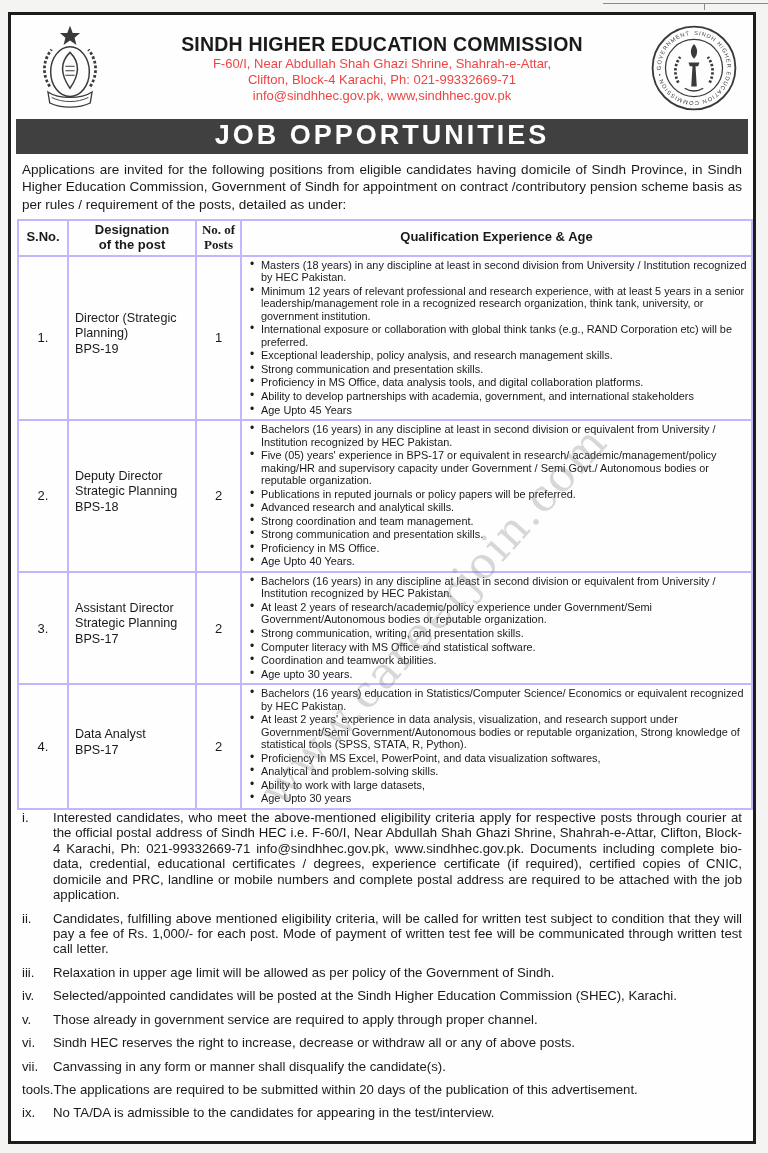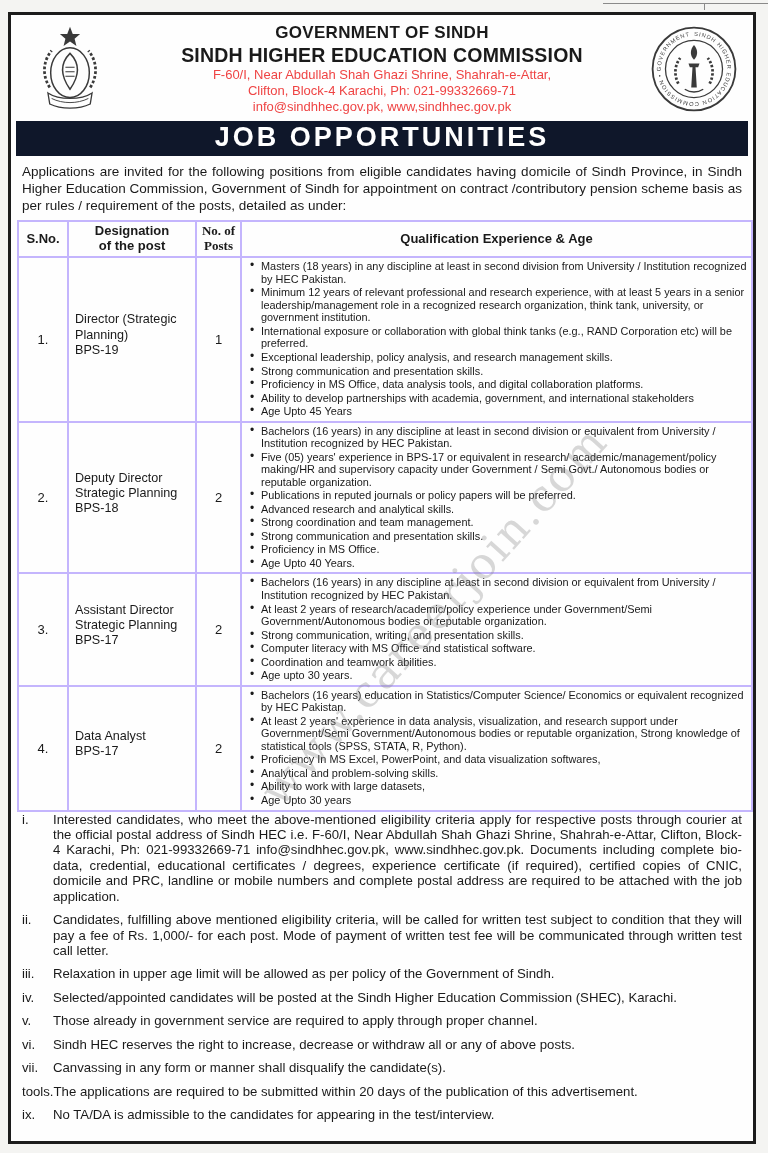--- a/index.html
+++ b/index.html
@@ -11,21 +11,21 @@
 
   
   .hdr { display:flex; align-items:center; padding:7px 12px 2px; }
   .hdr-logo { width:94px; flex:0 0 94px; display:flex; justify-content:center; }
   .hdr-center { flex:1; text-align:center; line-height:1.24; }
   .h-line1 { font-size:17px; font-weight:bold; letter-spacing:.3px; }
   .h-line2 { font-size:19.5px; font-weight:bold; letter-spacing:.2px; }
   .h-addr  { font-size:13px; color:#ef4444; }
 
   
-  .banner { margin:3px 5px 0; background:#0f172a; color:#fff; text-align:center;
+  .banner { margin:3px 5px 0; background:#404040; color:#fff; text-align:center;
             font-size:27px; font-weight:bold; letter-spacing:3px; padding:1px 0 3px; }
 
   .intro { padding:7px 11px 6px; font-size:13.5px; line-height:1.28; text-align:justify; }
 
   
   table.jobs { width:736px; margin:0 6px; border-collapse:collapse; border:2.5px solid #1c1c1c; }
   table.jobs th, table.jobs td { border:2px solid #c4b5fd; }
   th.c-sno { width:50px; } th.c-des { width:128px; } th.c-posts { width:45px;font-family:Liberation Serif, serif; }
   table.jobs thead th { font-size:13px; font-weight:bold; padding:2px 1px; line-height:1.15; }
   td.cell-sno, td.cell-posts { text-align:center; vertical-align:middle; font-size:13px; }
@@ -61,21 +61,20 @@
           <ellipse cx="50" cy="54" rx="21" ry="27"></ellipse>
           <path d="M50 33 C60 43 62 55 50 72 C38 55 40 43 50 33 Z"></path>
           <path d="M45 48 h10 M45 53 h10 M45 58 h10" stroke-width="1.1"></path>
           <path d="M28 70 C20 58 20 42 30 30" stroke-dasharray="3 2.2" stroke-width="3"></path>
           <path d="M72 70 C80 58 80 42 70 30" stroke-dasharray="3 2.2" stroke-width="3"></path>
           <path d="M26 76 C38 84 62 84 74 76 L72 88 C60 94 40 94 28 88 Z" stroke-width="1.4"></path>
           <path d="M30 82 C42 88 58 88 70 82" stroke-width="1"></path>
         </svg>
       </div>
       <div class="hdr-center">
-        <div class="h-line1">GOVERNMENT OF SINDH</div>
         <div class="h-line2">SINDH HIGHER EDUCATION COMMISSION</div>
         <div class="h-addr">F-60/I, Near Abdullah Shah Ghazi Shrine, Shahrah-e-Attar,</div>
         <div class="h-addr">Clifton, Block-4 Karachi, Ph: 021-99332669-71</div>
         <div class="h-addr">info@sindhhec.gov.pk, www,sindhhec.gov.pk</div>
       </div>
       <div class="hdr-logo">
         <svg width="92" height="92" viewBox="0 0 100 100" fill="none" stroke="#3a3a3a">
           <circle cx="50" cy="50" r="45" stroke-width="2"></circle>
           <circle cx="50" cy="50" r="31" stroke-width="1.4"></circle>
           <defs>

